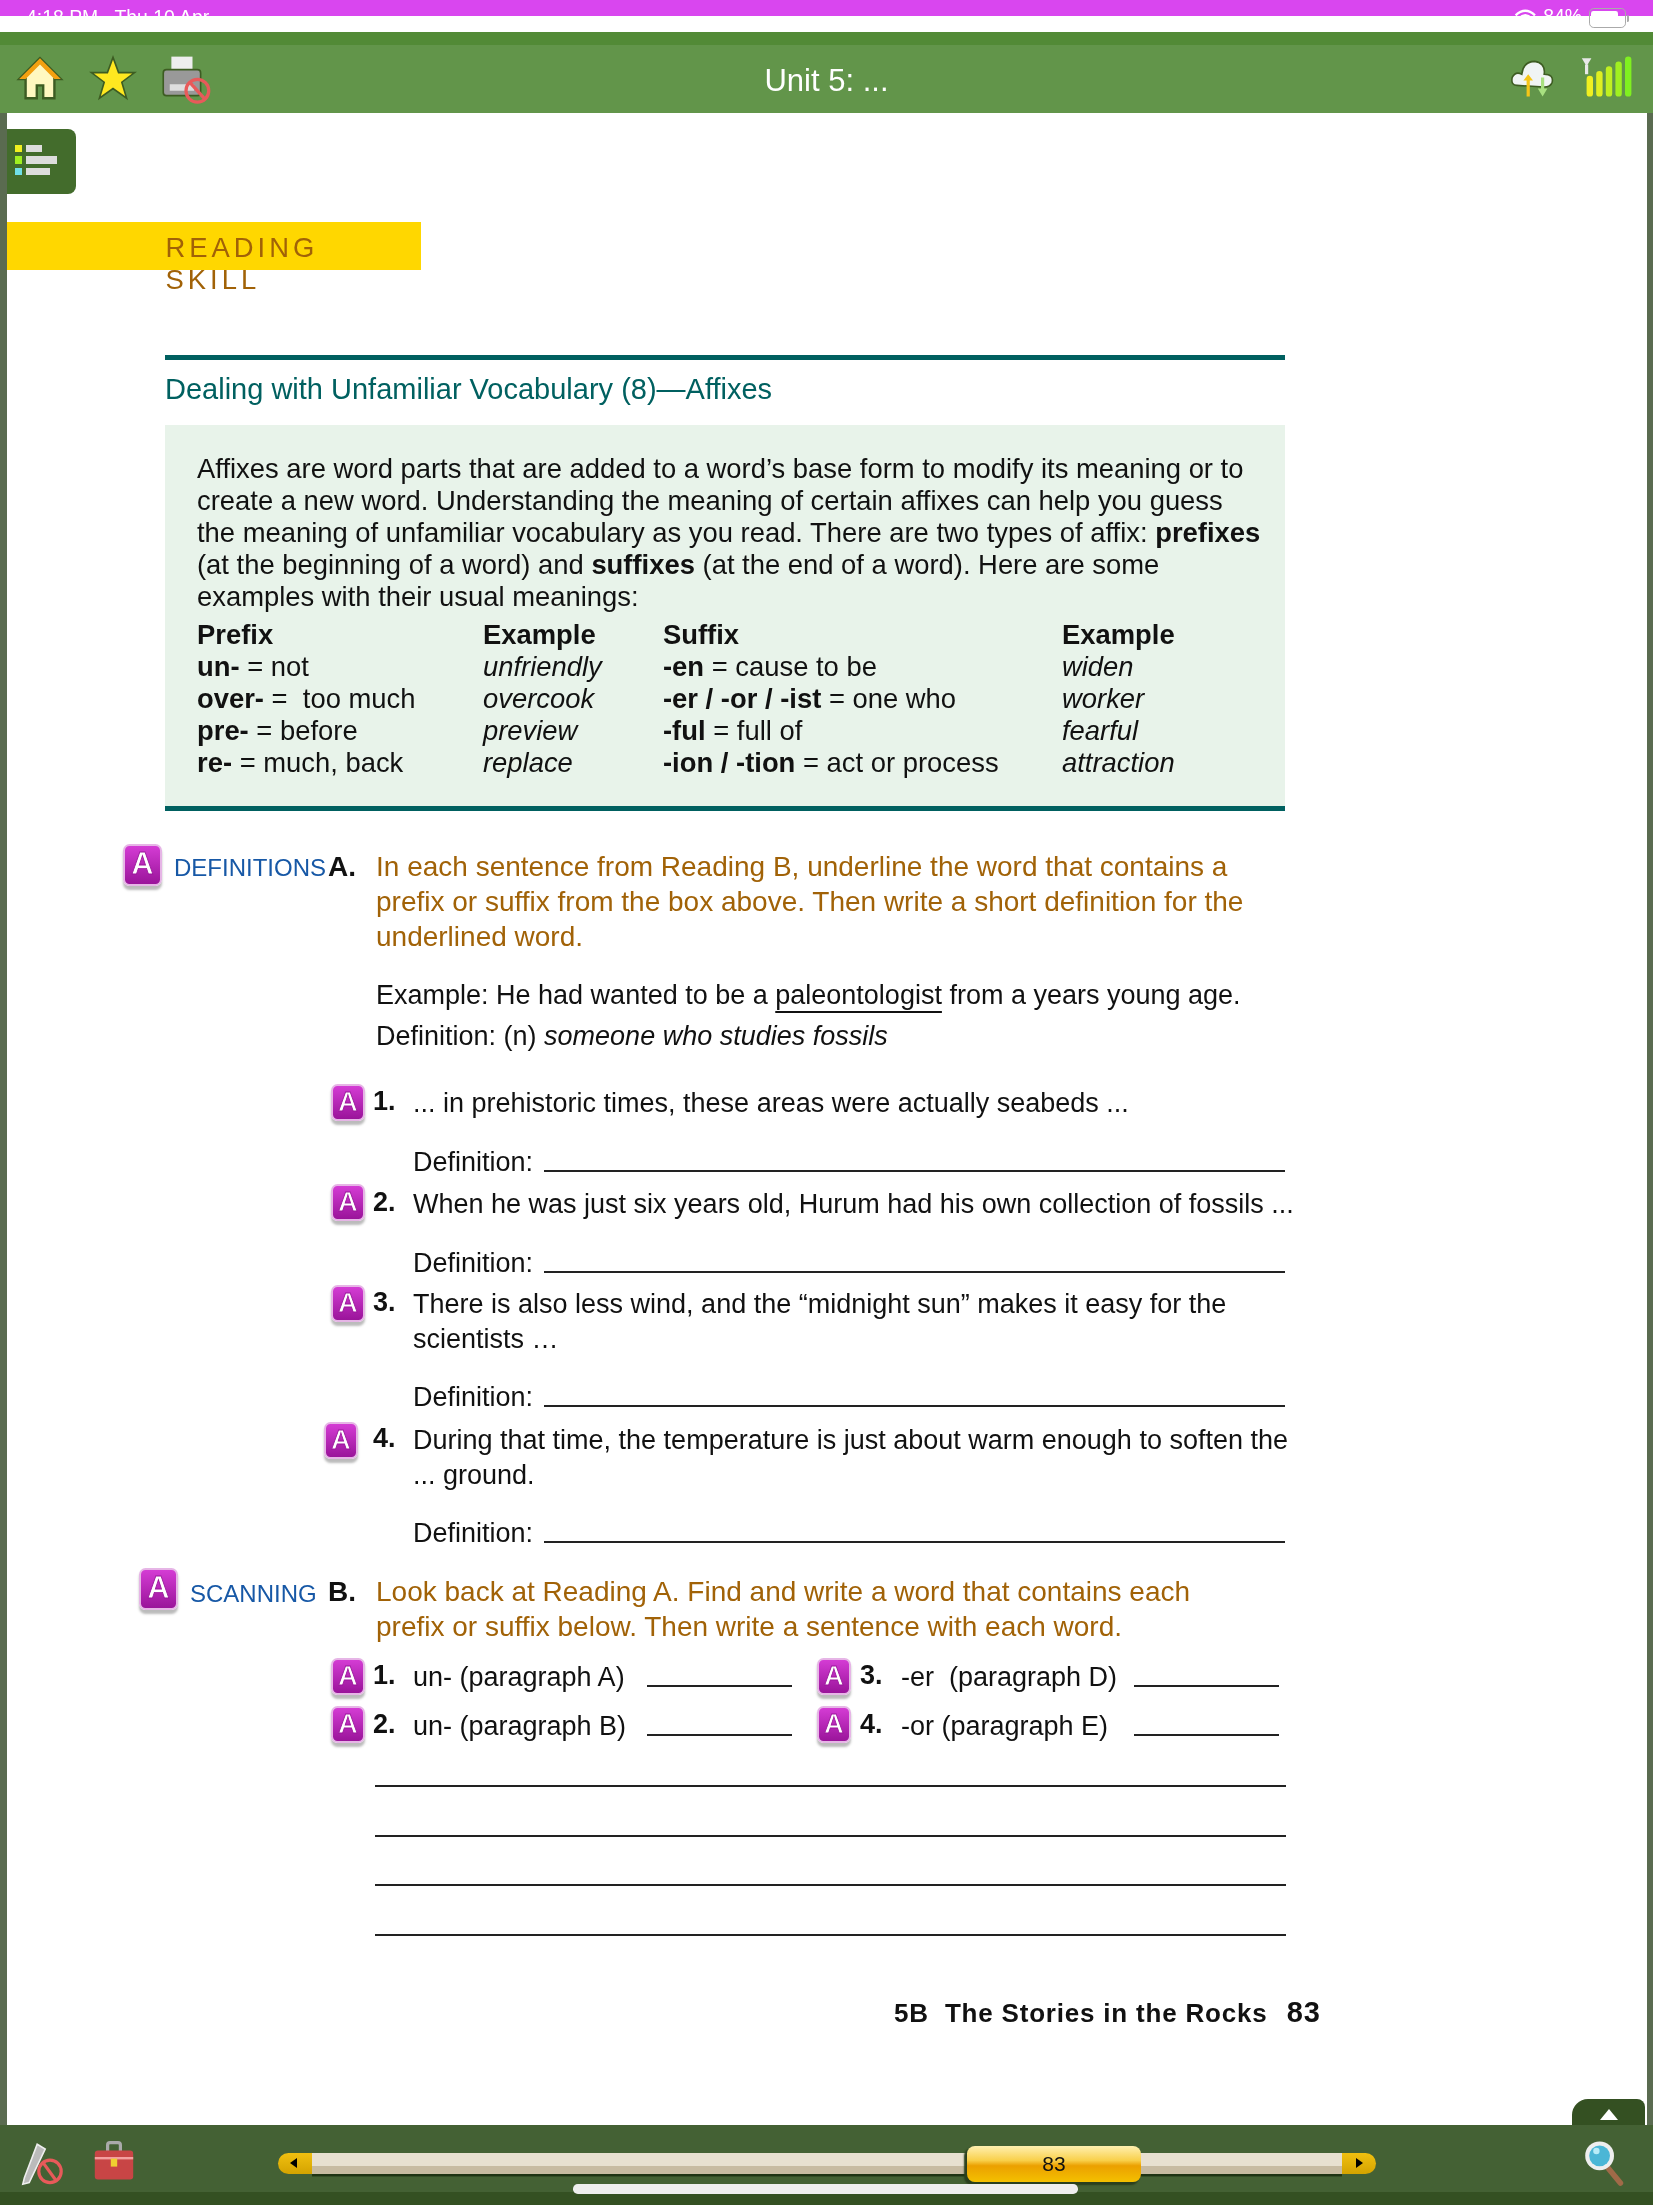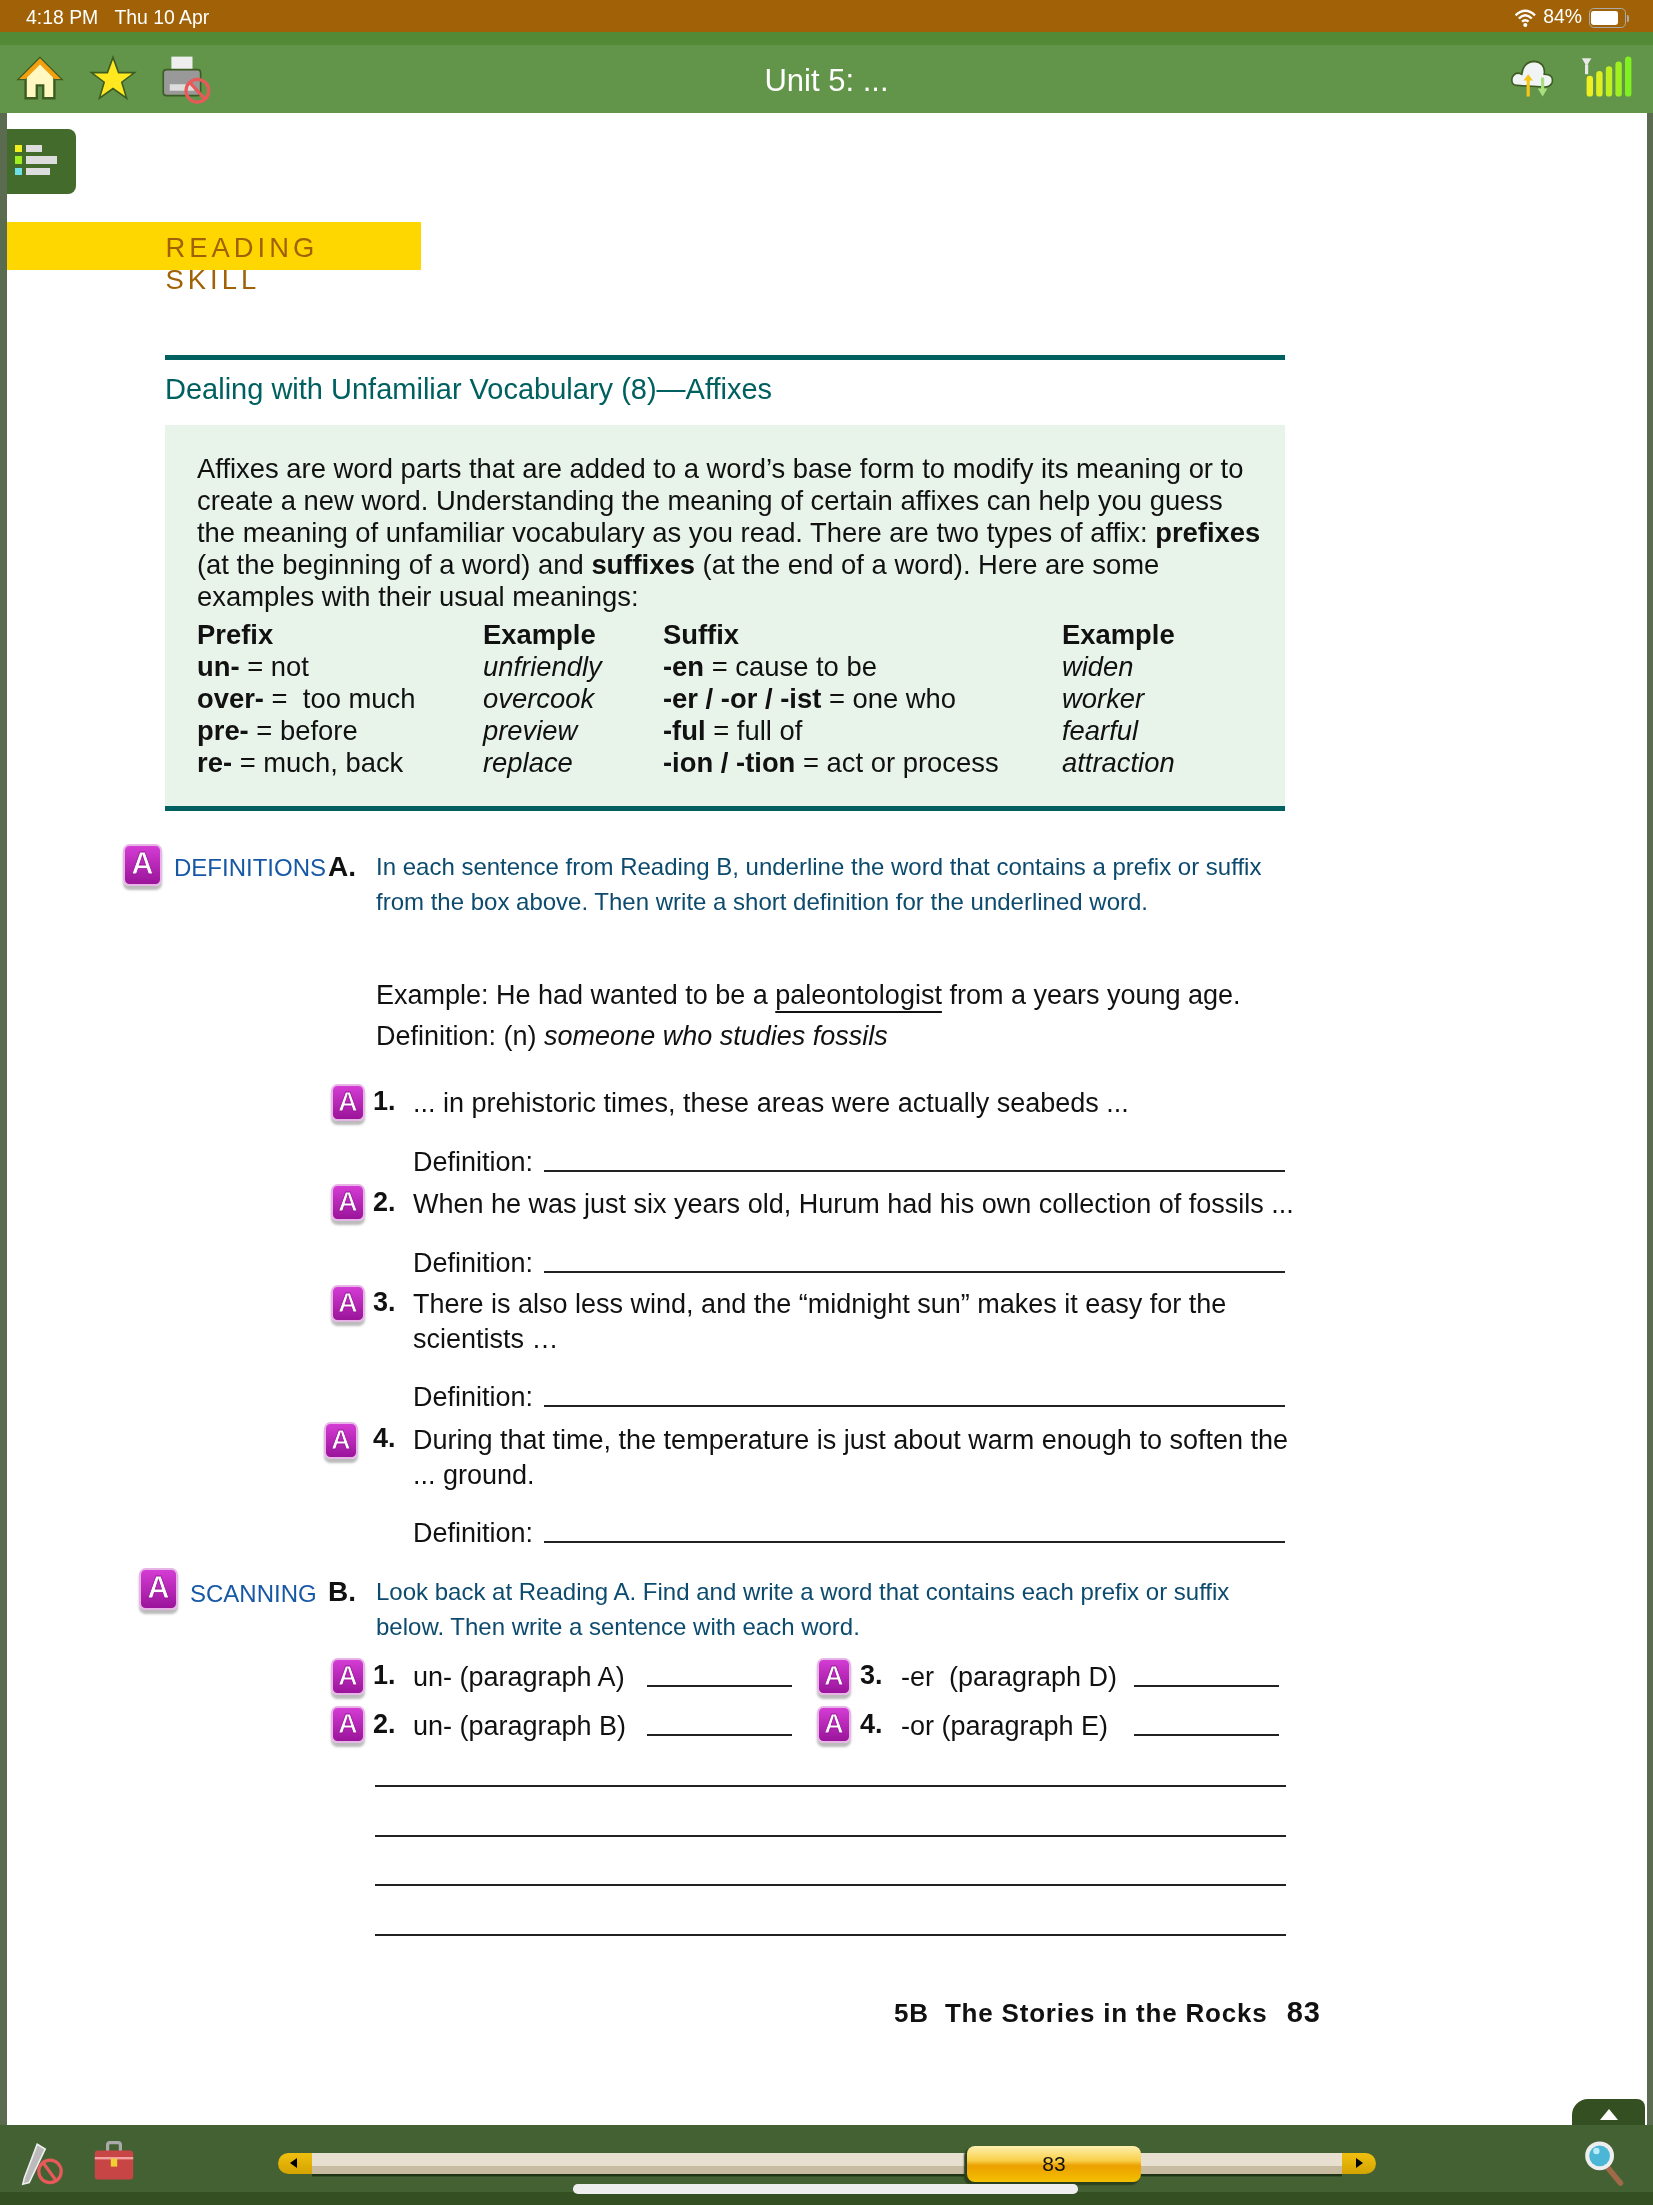--- a/index.html
+++ b/index.html
@@ -1,21 +1,21 @@
 <!DOCTYPE html>
 <html style="font-size:13px"><head>
 <meta charset="utf-8">
 <style>
   * { box-sizing: border-box; margin: 0; padding: 0; }
   html, body { width: 1653px; height: 2205px; overflow: hidden; background: #fff; }
   body { position: relative; font-family: "Liberation Sans", sans-serif; color: #111; }
   .abs { position: absolute; }
 
   
-  #statusbar { left: 0; top: 0; width: 1653px; height: 44px; background: #a16207; color: #fff; font-size: 19.4px; }
+  #statusbar { left: 0; top: 0; width: 1653px; height: 16px; background: #d946ef; color: #fff; font-size: 19.4px; }
   #statusbar .time { left: 26px; top: 5.7px; }
   #statusbar .right { right: 27.4px; top: 4.8px; display: flex; align-items: flex-end; gap: 6.5px; }
   .battery { width: 37px; height: 19.4px; border: 1.6px solid #aaa; border-radius: 4.8px; padding: 1.6px; position: relative; }
   .battery .fill { width: 84%; height: 100%; background: #fff; border-radius: 2.4px; }
   .battery::after { content: ""; position: absolute; right: -4.8px; top: 5.7px; width: 2.4px; height: 6.5px; background: #aaa; border-radius: 0 1.6px 1.6px 0; }
 
   
   #toolbar { left: 0; top: 32px; width: 1653px; height: 81px; background: #62954a; border-top: 13.7px solid #528a36; }
   #toolbar .title { left: 0; width: 1653px; top: 18px; text-align: center; color: #fff; font-size: 31px; }
   .tbtn { position: absolute; top: 9.7px; width: 48px; height: 48px; cursor: pointer; }
@@ -39,21 +39,21 @@
   #skill-intro { position: absolute; left: 32px; top: 28px; width: 1066px; font-size: 27.4px; line-height: 32px; color: #111; }
   #affix-table { position: absolute; left: 32px; top: 194px; width: 1066px; font-size: 27.4px; line-height: 32px; }
   #affix-table .col { position: absolute; top: 0; }
   #affix-table .hd { font-weight: bold; }
   #affix-table .it { font-style: italic; }
 
   .label-tag { font-size: 24px; color: #1758a6; }
   .a-icon { position: absolute; width: 39px; height: 42px; border-radius: 6.5px; background: linear-gradient(#d43cd4, #9a149a); border: 2.4px solid #e6b5e6; box-shadow: 0 3.2px 2.4px #bbb; color: #fff; font-weight: bold; font-size: 31px; text-align: center; line-height: 36px; cursor: pointer; -webkit-text-stroke: 0.8px #9a149a; }
   .a-icon.small { width: 34px; height: 37px; font-size: 27.4px; line-height: 32px; }
 
-  .instr { font-size: 24px; font-weight: 500; line-height: 35px; color: #0c4a6e; }
+  .instr { font-size: 28px; font-weight: 500; line-height: 35px; color: #a16207; }
   .instr-letter { font-weight: bold; font-size: 28px; }
   .body-text { font-size: 27px; line-height: 35px; color: #111; }
   .num { font-weight: bold; font-size: 27px; }
   .write-line { position: absolute; height: 2.4px; background: #222; cursor: text; }
 
   #footer-line { left: 894px; top: 1996px; font-size: 26px; font-weight: bold; letter-spacing: 0.8px; }
   #footer-line .pg { font-size: 29px; margin-left: 11.3px; }
 
   
   #bottombar { left: 0; top: 2125px; width: 1653px; height: 81px; background: #446134; border-bottom: 14.5px solid #345022; }

